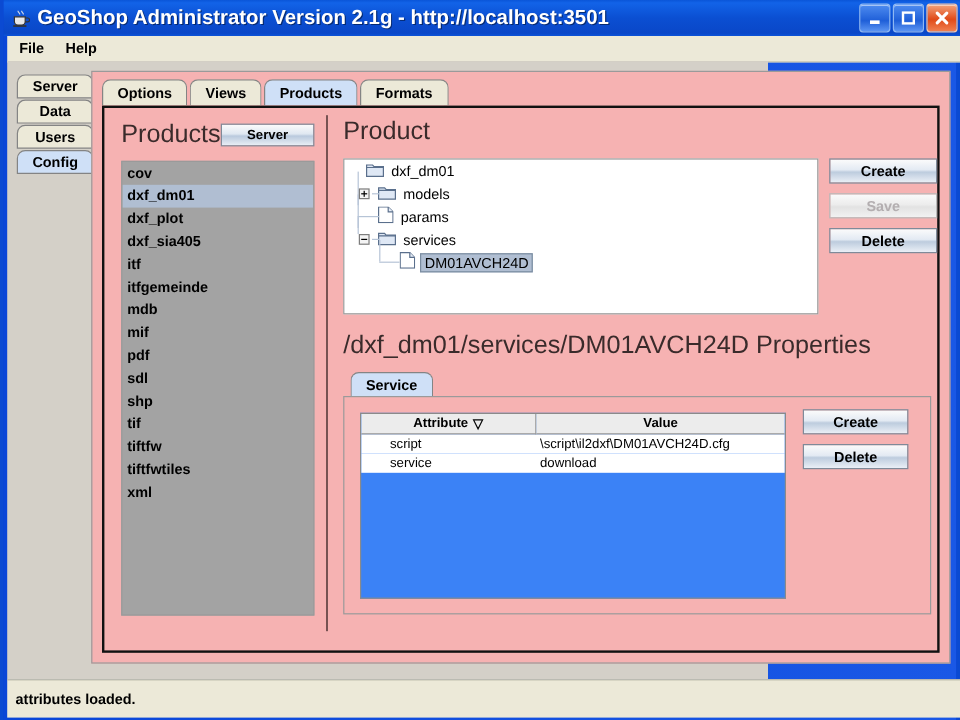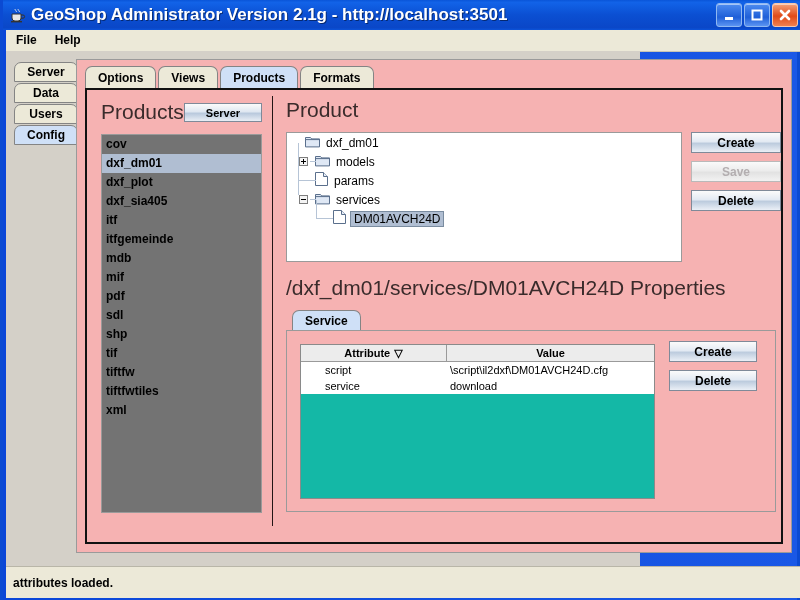--- a/index.html
+++ b/index.html
@@ -118,21 +118,21 @@
   .refresh-btn{
     position:absolute;left:97px;top:13px;width:78px;height:19px;
     background:linear-gradient(to bottom,#fbfbfb,#dfe7f1 45%,#b9c9dd 55%,#e9eef5);
     border:1px solid #7f8a99;
     font-size:11px;font-weight:bold;color:#000;
     display:flex;align-items:center;justify-content:center;
     box-sizing:border-box;
   }
   .listbox{
     position:absolute;left:14px;top:44px;width:161px;height:379px;
-    background:#737373;
+    background:#a3a3a3;
     border:1px solid #9a9a9a;
     box-sizing:border-box;overflow:hidden;
   }
   .litem{
     height:19px;line-height:19px;padding-left:4px;
     font-size:12px;font-weight:bold;color:#000;
     white-space:nowrap;
   }
   .litem.sel{background:#b0bed2;}
 
@@ -196,21 +196,21 @@
     border-top-left-radius:7px;border-top-right-radius:7px;
     display:flex;align-items:center;font-size:12px;font-weight:bold;color:#000;
     box-sizing:border-box;
   }
   .pbody{
     position:absolute;left:199px;top:240px;width:490px;height:182px;
     background:#f6b2b2;border:1px solid #9a9a9a;box-sizing:border-box;
   }
   .tablebox{
     position:absolute;left:13px;top:13px;width:355px;height:155px;
-    background:#14b8a6;border:1px solid #8a8a8a;box-sizing:border-box;
+    background:#3b82f6;border:1px solid #8a8a8a;box-sizing:border-box;
     overflow:hidden;
   }
   .thead{display:flex;height:17px;}
   .th{
     background:#ececec;border-right:1px solid #9a9a9a;border-bottom:1px solid #9a9a9a;
     font-size:11px;font-weight:bold;color:#000;
     display:flex;align-items:center;justify-content:center;gap:4px;
     box-sizing:border-box;
   }
   .th.c1{width:146px;}

